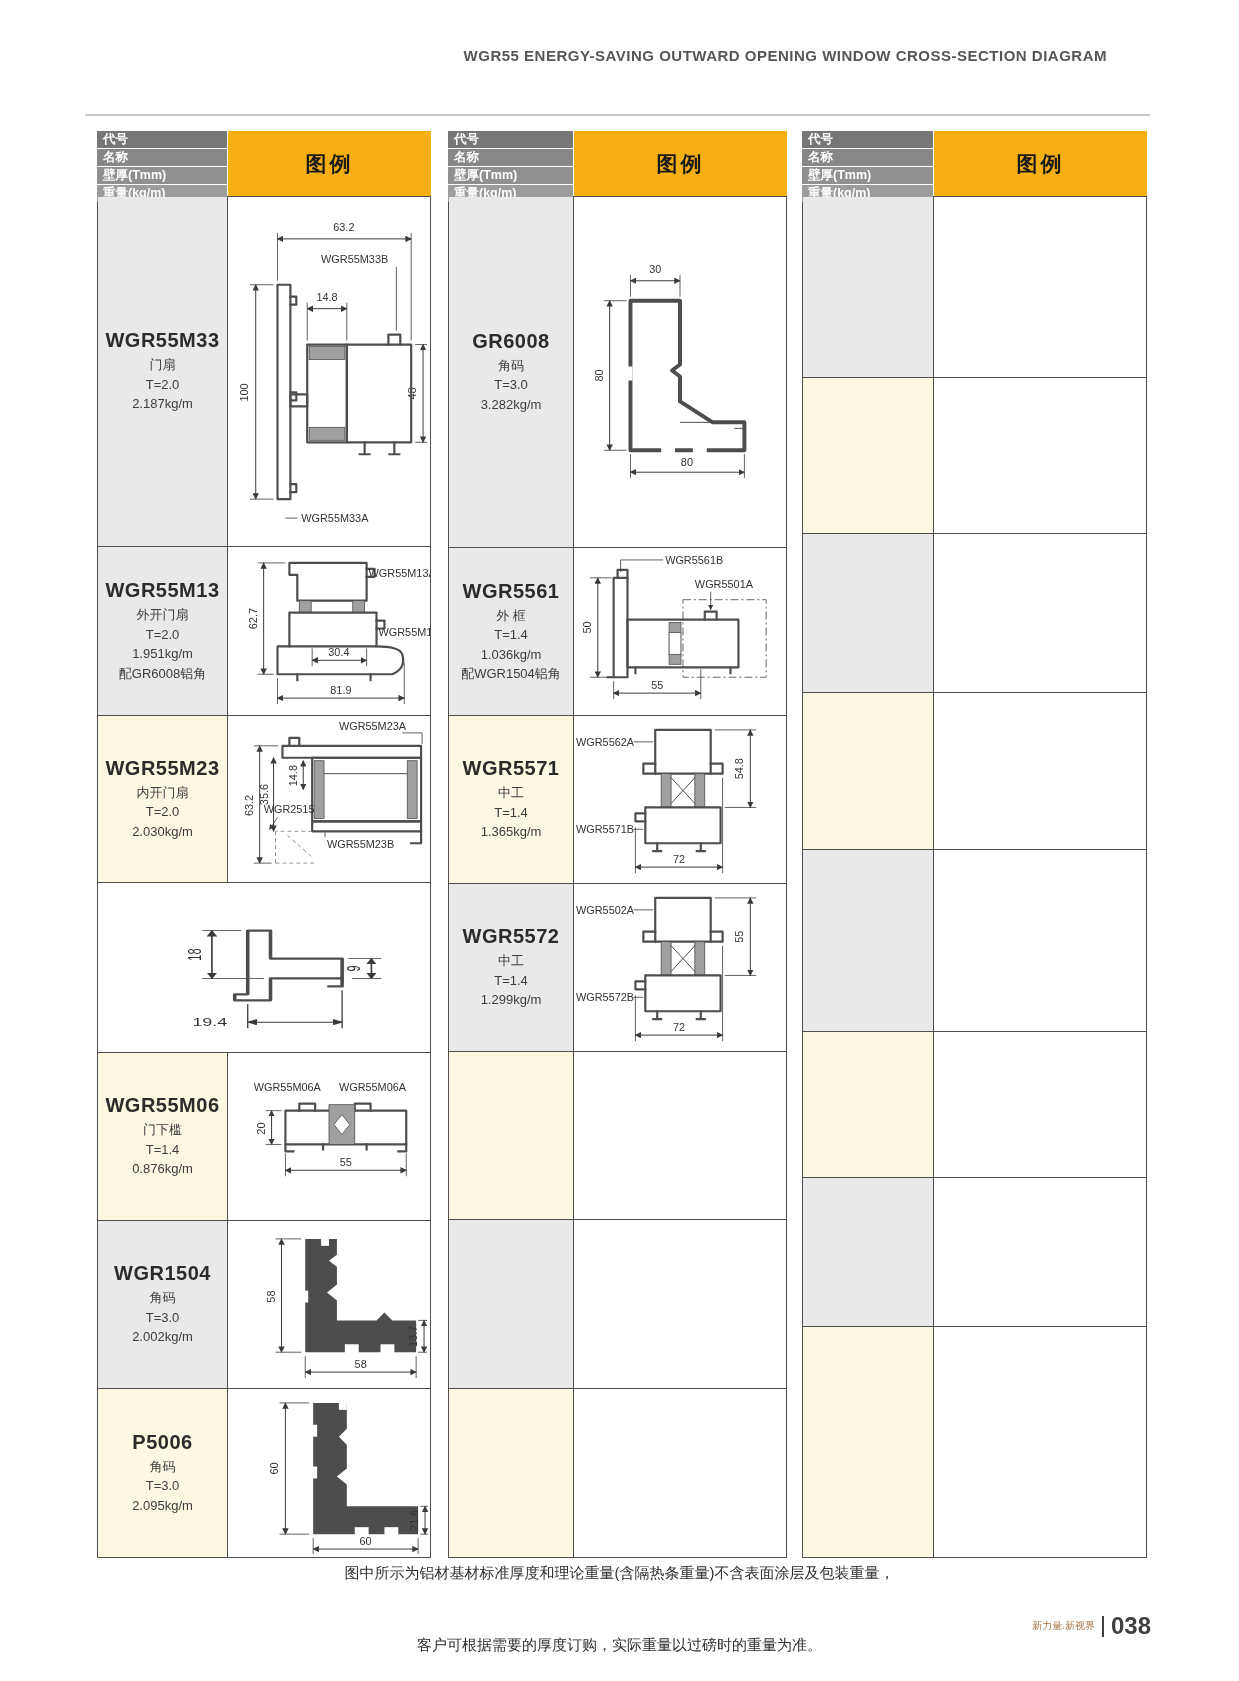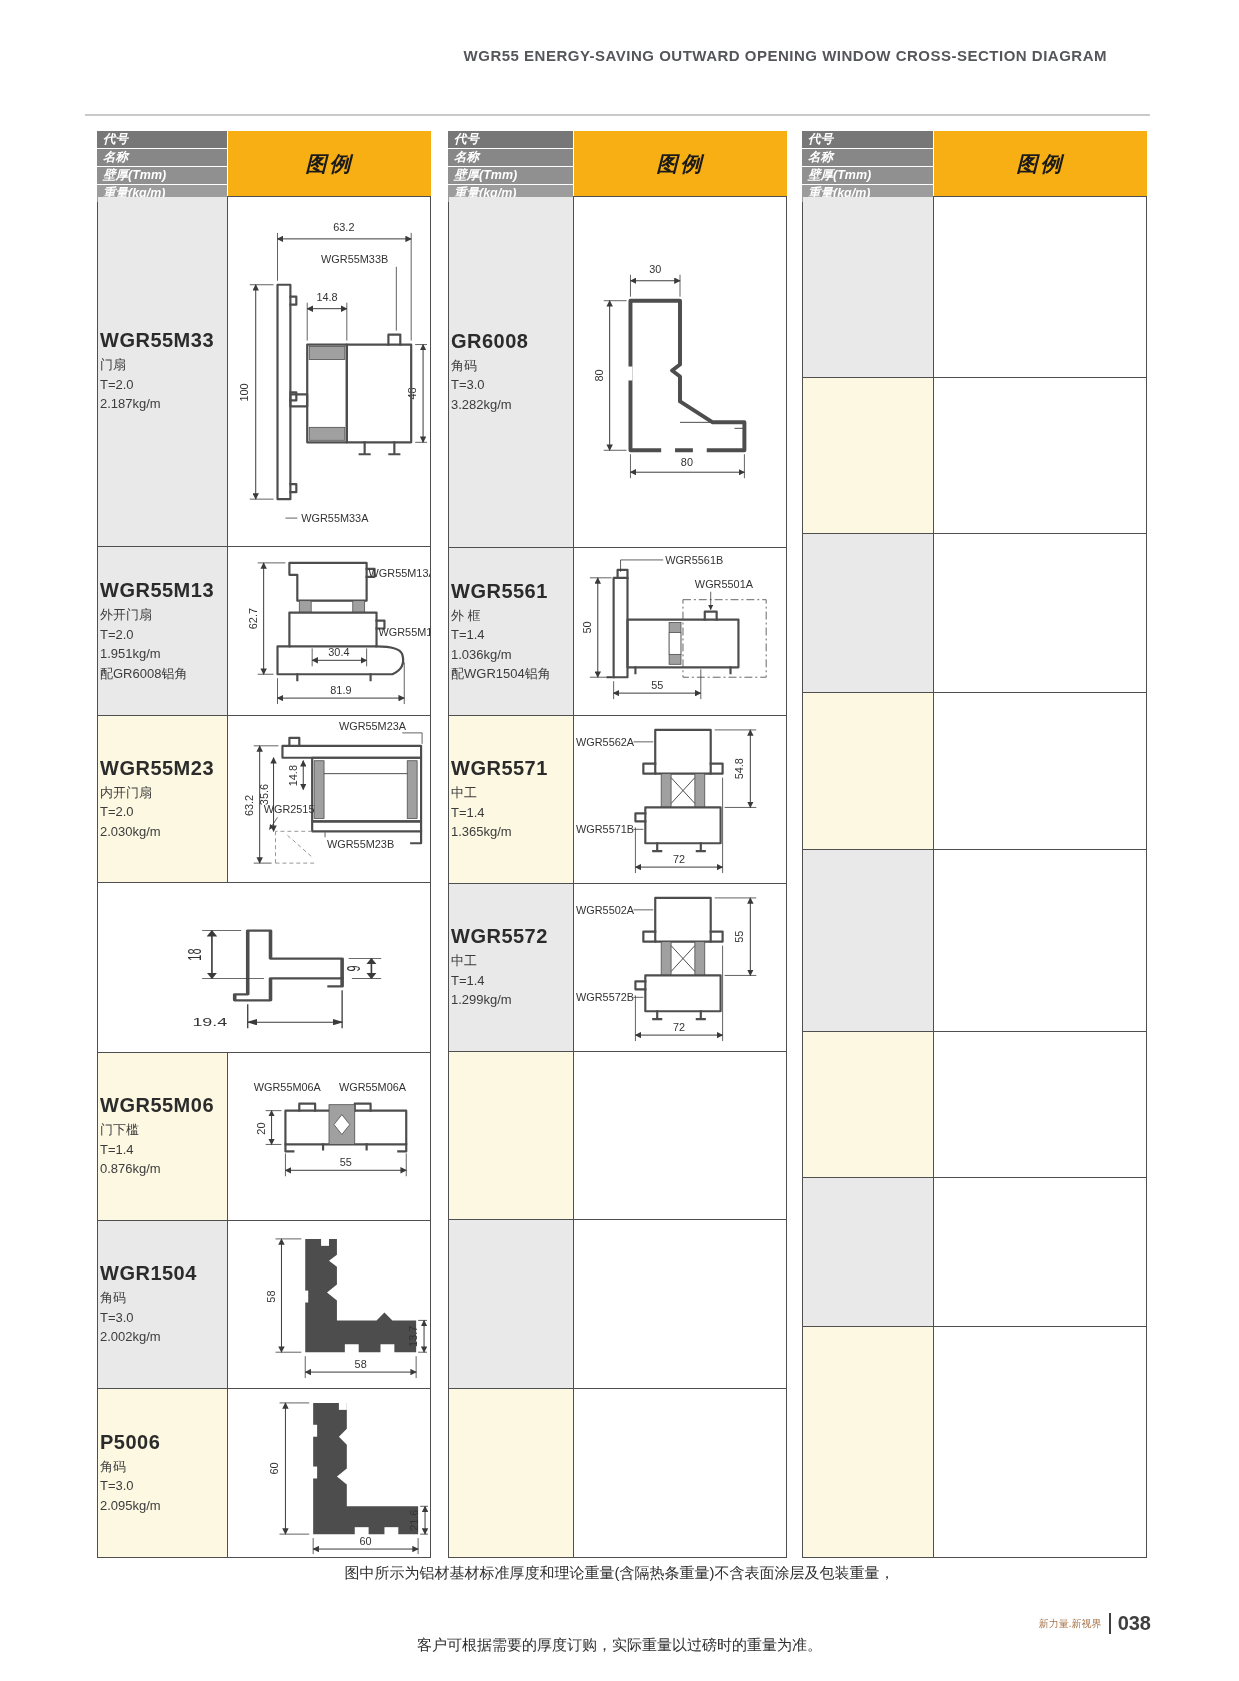--- a/index.html
+++ b/index.html
@@ -10,33 +10,33 @@
   .titleline{white-space:nowrap;padding-right:52px;}
   .tcode{font-size:36px;font-weight:bold;color:#F7A800;letter-spacing:1px;}
   .tcn{font-size:31px;font-weight:bold;color:#55565A;letter-spacing:2px;}
   .subtitle{font-size:15px;font-weight:bold;color:#55565A;margin-top:3px;letter-spacing:0.5px;}
   .rule{position:absolute;left:85px;right:89px;top:114px;height:2px;background:#c9c9c9;}
 
   .tbl{position:absolute;top:131px;}
   .tbl1{left:97px;width:334px;}
   .tbl2{left:448px;width:339px;}
   .tbl3{left:802px;width:345px;}
-  .thead{display:flex;height:65px;font-style:italic;}
+  .thead{display:flex;height:65px;}
   .hleft{display:flex;flex-direction:column;background:#fff;}
   .tbl1 .hleft{width:130px;} .tbl2 .hleft{width:125px;} .tbl3 .hleft{width:131px;}
   .hbar{flex:1;color:#fff;font-weight:bold;font-size:12.5px;display:flex;align-items:center;
         padding-left:6px;margin-bottom:1px;}
   .hbar:last-child{margin-bottom:0;}
   .s1{background:#777777;} .s2{background:#878787;} .s3{background:#909090;} .s4{background:#9c9c9c;}
   .hlegend{flex:1;margin-left:1px;background:#F7AF13;display:flex;align-items:center;justify-content:center;
            font-size:21px;font-weight:bold;color:#1a1a1a;letter-spacing:3px;}
   .tbody{border:1px solid #4f4f4f;}
   .trow{display:flex;border-bottom:1px solid #4f4f4f;}
   .trow:last-child{border-bottom:none;}
-  .lcell{display:flex;flex-direction:column;justify-content:center;align-items:flex-start;
+  .lcell{display:flex;flex-direction:column;justify-content:center;align-items:center;
          text-align:center;border-right:1px solid #4f4f4f;padding:4px 2px;}
   .tbl1 .lcell{width:130px;} .tbl2 .lcell{width:125px;} .tbl3 .lcell{width:131px;}
   .gray{background:#E9E9E9;} .yel{background:#FCF8E2;}
   .code{font-size:20px;font-weight:bold;color:#2b2b2b;margin-bottom:3px;letter-spacing:0.5px;}
   .ln{font-size:13px;color:#3c3c3c;line-height:1.5;}
   .dcell{flex:1;background:#fff;position:relative;overflow:hidden;}
   .dcell svg{display:block;width:100%;height:100%;}
 
   .prof{stroke:#4d4d4d;stroke-width:2.2;fill:none;stroke-linejoin:round;stroke-linecap:square;}
   .profT{stroke:#4d4d4d;stroke-width:4;fill:none;stroke-linejoin:round;}
@@ -49,21 +49,21 @@
   .dashbox{stroke:#666;stroke-width:1;fill:none;stroke-dasharray:8 3 2 3;}
   .dt{font-size:11px;fill:#333;}
   .lt{font-size:11px;fill:#333;}
   .wnotch{fill:#ffffff;stroke:none;}
 
   .note{position:absolute;left:0;right:0;text-align:center;font-size:15px;color:#2e2e2e;}
   .note1{top:1564px;} .note2{top:1636px;}
   .brand{position:absolute;right:88px;top:1612px;display:flex;align-items:center;gap:7px;}
   .brandtxt{font-size:10px;color:#a8744a;}
   .brandbar{width:2px;height:21px;background:#3f3f3f;}
-  .pageno{font-size:20px;font-weight:bold;color:#3f3f3f;}
+  .pageno{font-size:24px;font-weight:bold;color:#3f3f3f;}
 </style>
 </head>
 <body>
 
 <svg width="0" height="0" style="position:absolute">
   <defs>
     <marker id="arr" viewBox="0 0 10 10" refX="9" refY="5" markerWidth="6.5" markerHeight="6.5" orient="auto-start-reverse">
       <path d="M0,0 L10,5 L0,10 z" fill="#3a3a3a"></path>
     </marker>
   </defs>

